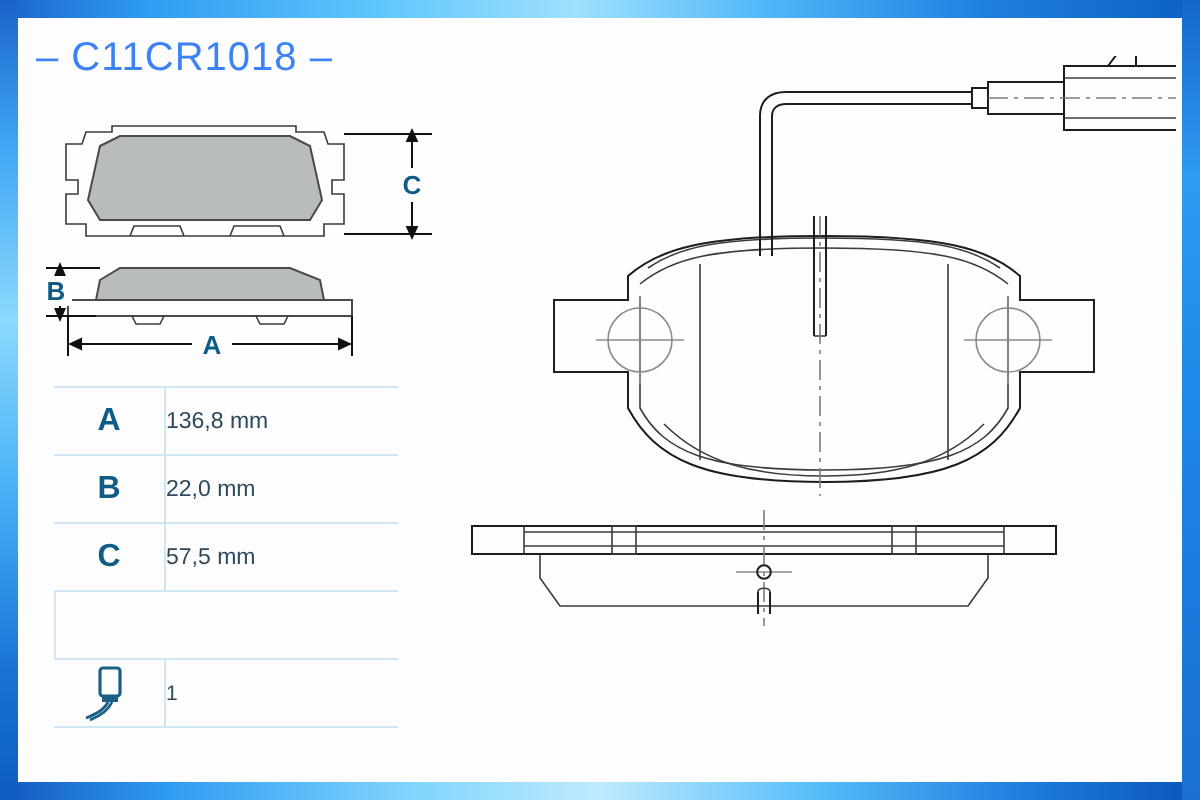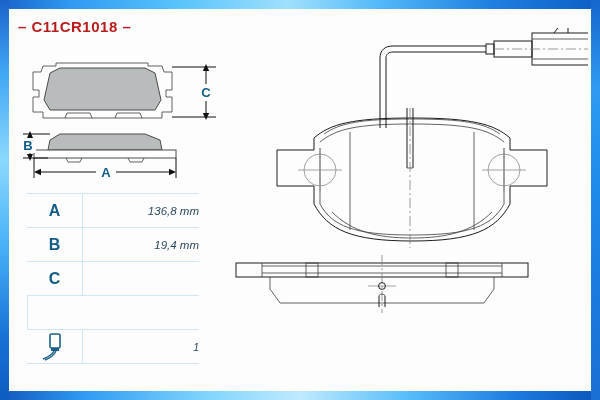--- a/index.html
+++ b/index.html
@@ -17,31 +17,31 @@
     background:linear-gradient(90deg,#1257bd 0%,#2f9bf2 14%,#7fd4fc 34%,#bfeafe 50%,#57bdf9 68%,#1d7ade 86%,#0b55ba 100%);}
   .edge-left{position:absolute;left:0;top:0;width:9px;height:400px;
     background:linear-gradient(180deg,#1a63c9 0%,#3fa6f4 18%,#8bd9fd 40%,#46b0f7 62%,#1872d6 84%,#0d5cc0 100%);}
   .edge-right{position:absolute;right:0;top:0;width:9px;height:400px;
     background:linear-gradient(180deg,#1566cc 0%,#2f9bf2 22%,#1e8bea 46%,#1b7ce0 70%,#1b6fd2 100%);}
   .canvas{position:absolute;left:6px;top:6px;width:588px;height:388px;background:#fdfdfd;}
 
   
   #title{
     position:absolute;left:18px;top:18px;width:200px;
-    font-size:15px;font-weight:bold;color:#b91c1c;letter-spacing:.5px;
+    font-size:20px;font-weight:normal;color:#3b82f6;letter-spacing:.5px;
     white-space:nowrap;
   }
 
   
   #spec-table{position:absolute;left:27px;top:193px;width:172px;}
   .trow{display:flex;align-items:center;height:33px;border-bottom:1px solid #cfe6f5;}
   .trow.first{border-top:1px solid #cfe6f5;}
   .tlabel{width:55px;text-align:center;font-size:16px;font-weight:bold;color:#0f5d86;}
   .tsep{width:1px;align-self:stretch;background:#cfe6f5;}
-  .tvalue{flex:1;text-align:right;font-size:11.5px;color:#2d4a5c;font-style:italic;}
+  .tvalue{flex:1;text-align:left;font-size:11.5px;color:#2d4a5c;}
   .tvalue.small{font-size:10.5px;}
   .icon-cell{width:55px;display:flex;align-items:center;justify-content:center;}
 
   svg{display:block;}
   .ln{fill:none;stroke:#1d1d1d;stroke-width:1;}
   .thin{fill:none;stroke:#3b3b3b;stroke-width:.8;}
   .pad-fill{fill:#b9bcbd;stroke:#4a4a4a;stroke-width:1;}
   .plate{fill:#ffffff;stroke:#4a4a4a;stroke-width:1;}
   .dim{stroke:#111;stroke-width:1;fill:none;}
   .dimtext{font-family:"Liberation Sans",sans-serif;font-size:13px;font-weight:bold;fill:#0f5d86;}
@@ -111,26 +111,27 @@
 
   <div class="trow first">
     <div class="tlabel">A</div>
     <div class="tsep"></div>
     <div class="tvalue">136,8 mm</div>
   </div>
 
   <div class="trow">
     <div class="tlabel">B</div>
     <div class="tsep"></div>
-    <div class="tvalue">19,4 mm</div>
+    <div class="tvalue">22,0 mm</div>
   </div>
 
   <div class="trow">
     <div class="tlabel">C</div>
     <div class="tsep"></div>
+    <div class="tvalue">57,5 mm</div>
   </div>
 
   <div class="trow">
     <div class="tsep"></div>
     <div class="tvalue"></div>
   </div>
 
   <div class="trow">
     <div class="icon-cell">
       <svg width="28" height="30" viewBox="0 0 28 30">

